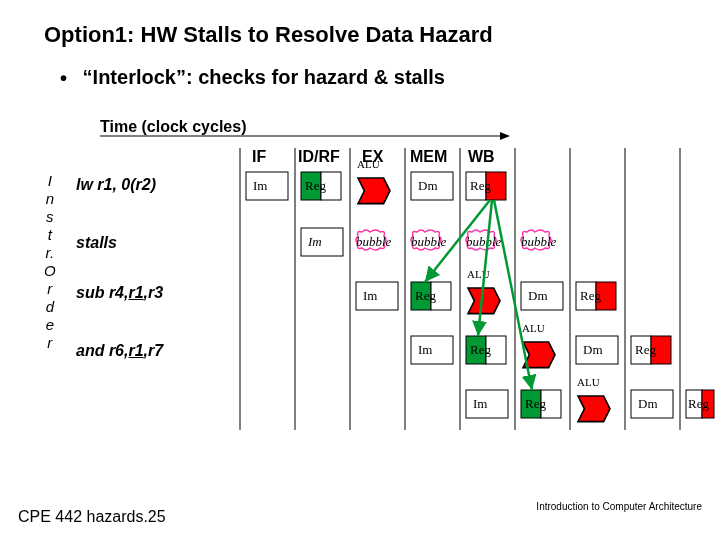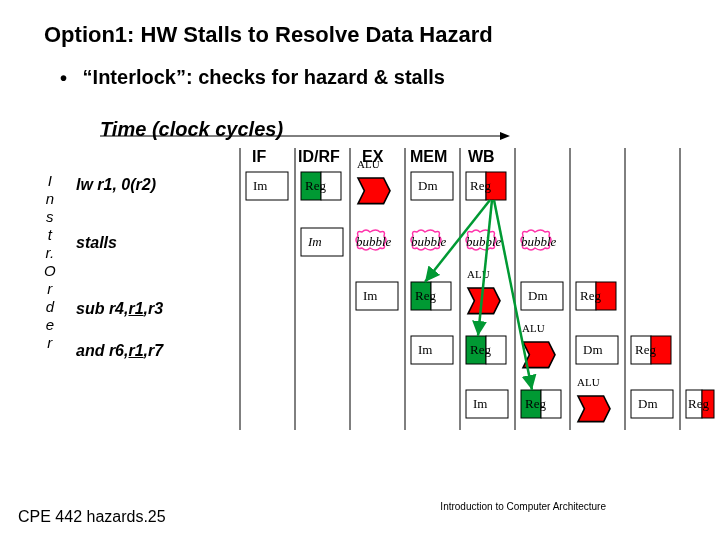--- a/index.html
+++ b/index.html
@@ -1,20 +1,20 @@
 <!DOCTYPE html>
 <html><head>
 <meta charset="utf-8">
 <style>
   html,body{margin:0;padding:0;width:720px;height:540px;font-family:Arial,Helvetica,sans-serif;background:#fff;color:#000}
-  .slide{position:relative;width:624px;height:540px}
+  .slide{position:relative;width:720px;height:540px}
   .title{position:absolute;left:44px;top:22px;font-size:22px;font-weight:bold}
   .bullet-row{position:absolute;left:60px;top:66px;font-size:20px;font-weight:bold}
   .bullet-dot{display:inline-block;vertical-align:middle;margin-right:10px}
-  .timelabel{position:absolute;left:100px;top:118px;font-style:italic;font-size:20px;font-weight:bold}
+  .timelabel{position:absolute;left:100px;top:118px;font-size:16px;font-weight:bold}
   .stage-row{position:absolute;top:148px;font-size:16px;font-weight:bold}
   .vlabel{position:absolute;left:44px;top:172px;font-size:15px;font-style:italic;line-height:18px;text-align:center}
   .vlabel span{display:block}
   .instr{position:absolute;left:76px;font-size:16px;font-weight:bold}
   .instr .op{font-style:italic}
   .footer-l{position:absolute;left:18px;bottom:14px;font-size:16px}
   .footer-r{position:absolute;right:18px;bottom:28px;font-size:10px}
   svg.diagram{position:absolute;left:0;top:0;width:720px;height:540px;pointer-events:none}
 </style>
 </head>
@@ -45,21 +45,21 @@
       <span></span>
   <span>O</span>
       <span>r</span>
   <span>d</span>
       <span>e</span>
   <span>r</span>
 </div>
 
 <div class="instr" style="top:176px"><span class="op">lw r1, 0(r2)</span></div>
 <div class="instr" style="top:234px"><span class="op">stalls</span></div>
-<div class="instr" style="top:300px"><span class="op" id="instr2">sub r4,<u>r1</u>,r3</span></div>
+<div class="instr" style="top:284px"><span class="op" id="instr2">sub r4,<u>r1</u>,r3</span></div>
 <div class="instr" style="top:342px"><span class="op" id="instr3">and r6,<u>r1</u>,r7</span></div>
 
 <div class="footer-l">CPE 442 hazards.25</div>
 <div class="footer-r">Introduction to Computer Architecture</div>
 
 <svg class="diagram" viewBox="0 0 720 540">
   <defs>
     <g id="alu">
       <polygon points="0,0 16,0 20,8 16,16 0,16 4,8" fill="#ff0000" stroke="#000" stroke-width="1"></polygon>
     </g>

